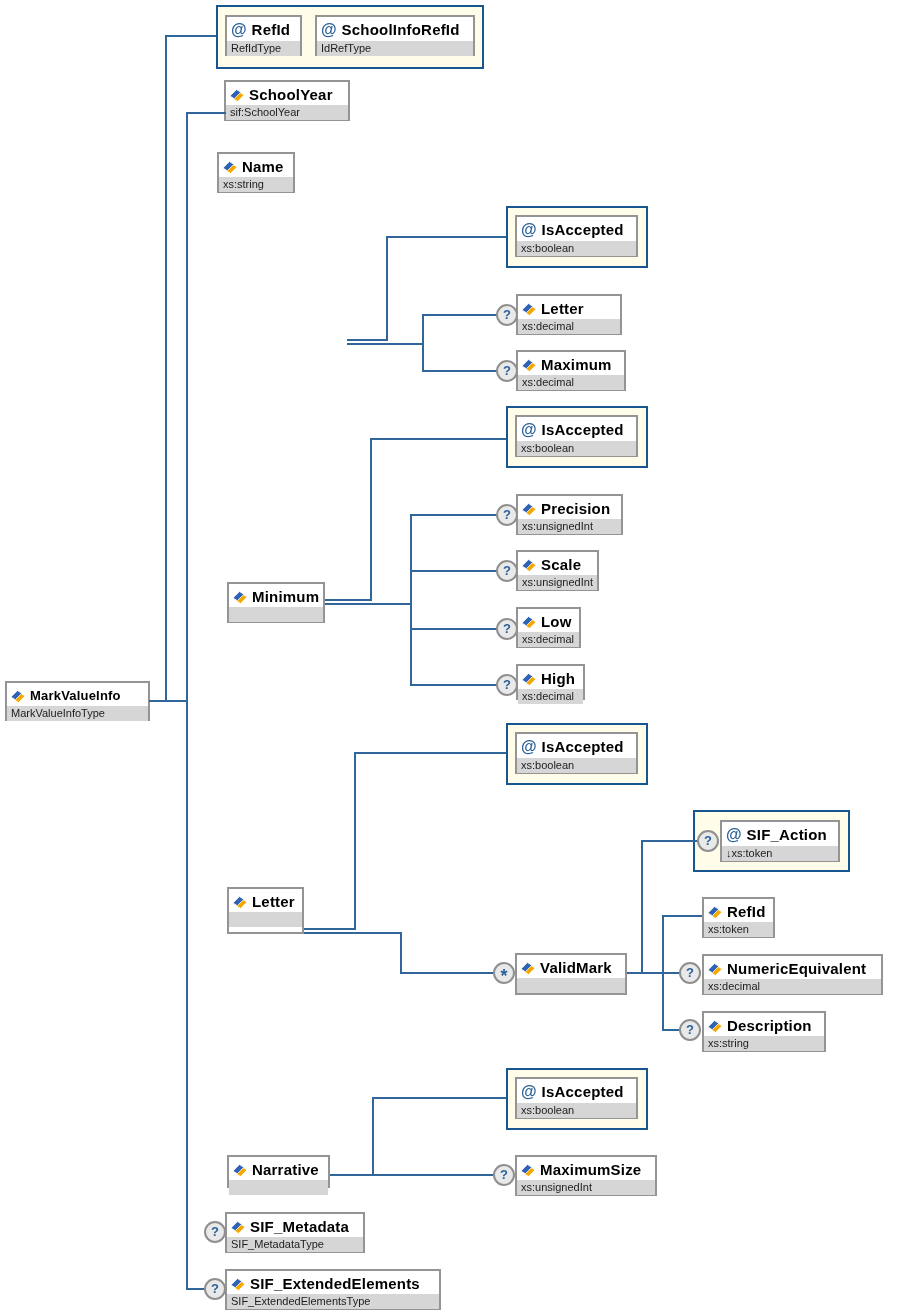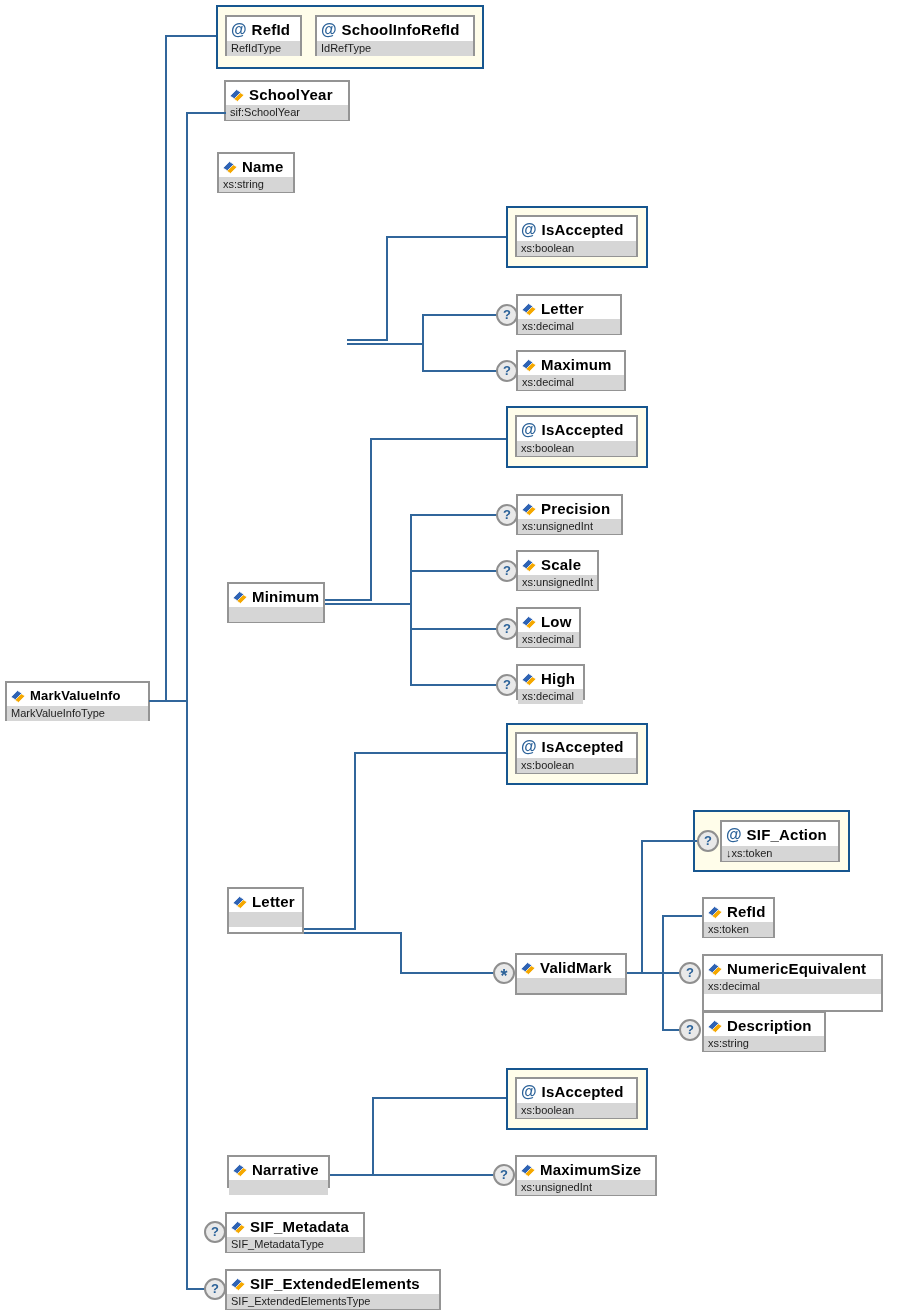--- a/index.html
+++ b/index.html
@@ -279,21 +279,21 @@
     <div class="title">
         <span class="eicon"><svg viewBox="0 0 13 12" width="14" height="13">
             <polygon fill="#f5a800" stroke="#fff" stroke-width="0.7" points="3,9 9,3 13,5.5 7,11.5"></polygon>
             <polygon fill="#2f63b4" stroke="#fff" stroke-width="0.7" points="0,6.5 6,0.5 10,3 4,9"></polygon>
           </svg></span>
         <span class="nm">RefId</span>
       </div>
     <div class="type">xs:token</div>
   </div>
 
-  <div class="node" style="left:702px;top:954px;width:181px;height:58px">
+  <div class="node" style="left:702px;top:954px;width:181px;height:41px">
     <div class="title">
         <span class="eicon"><svg viewBox="0 0 13 12" width="14" height="13">
             <polygon fill="#f5a800" stroke="#fff" stroke-width="0.7" points="3,9 9,3 13,5.5 7,11.5"></polygon>
             <polygon fill="#2f63b4" stroke="#fff" stroke-width="0.7" points="0,6.5 6,0.5 10,3 4,9"></polygon>
           </svg></span>
         <span class="nm">NumericEquivalent</span>
       </div>
     <div class="type">xs:decimal</div>
   </div>
 

